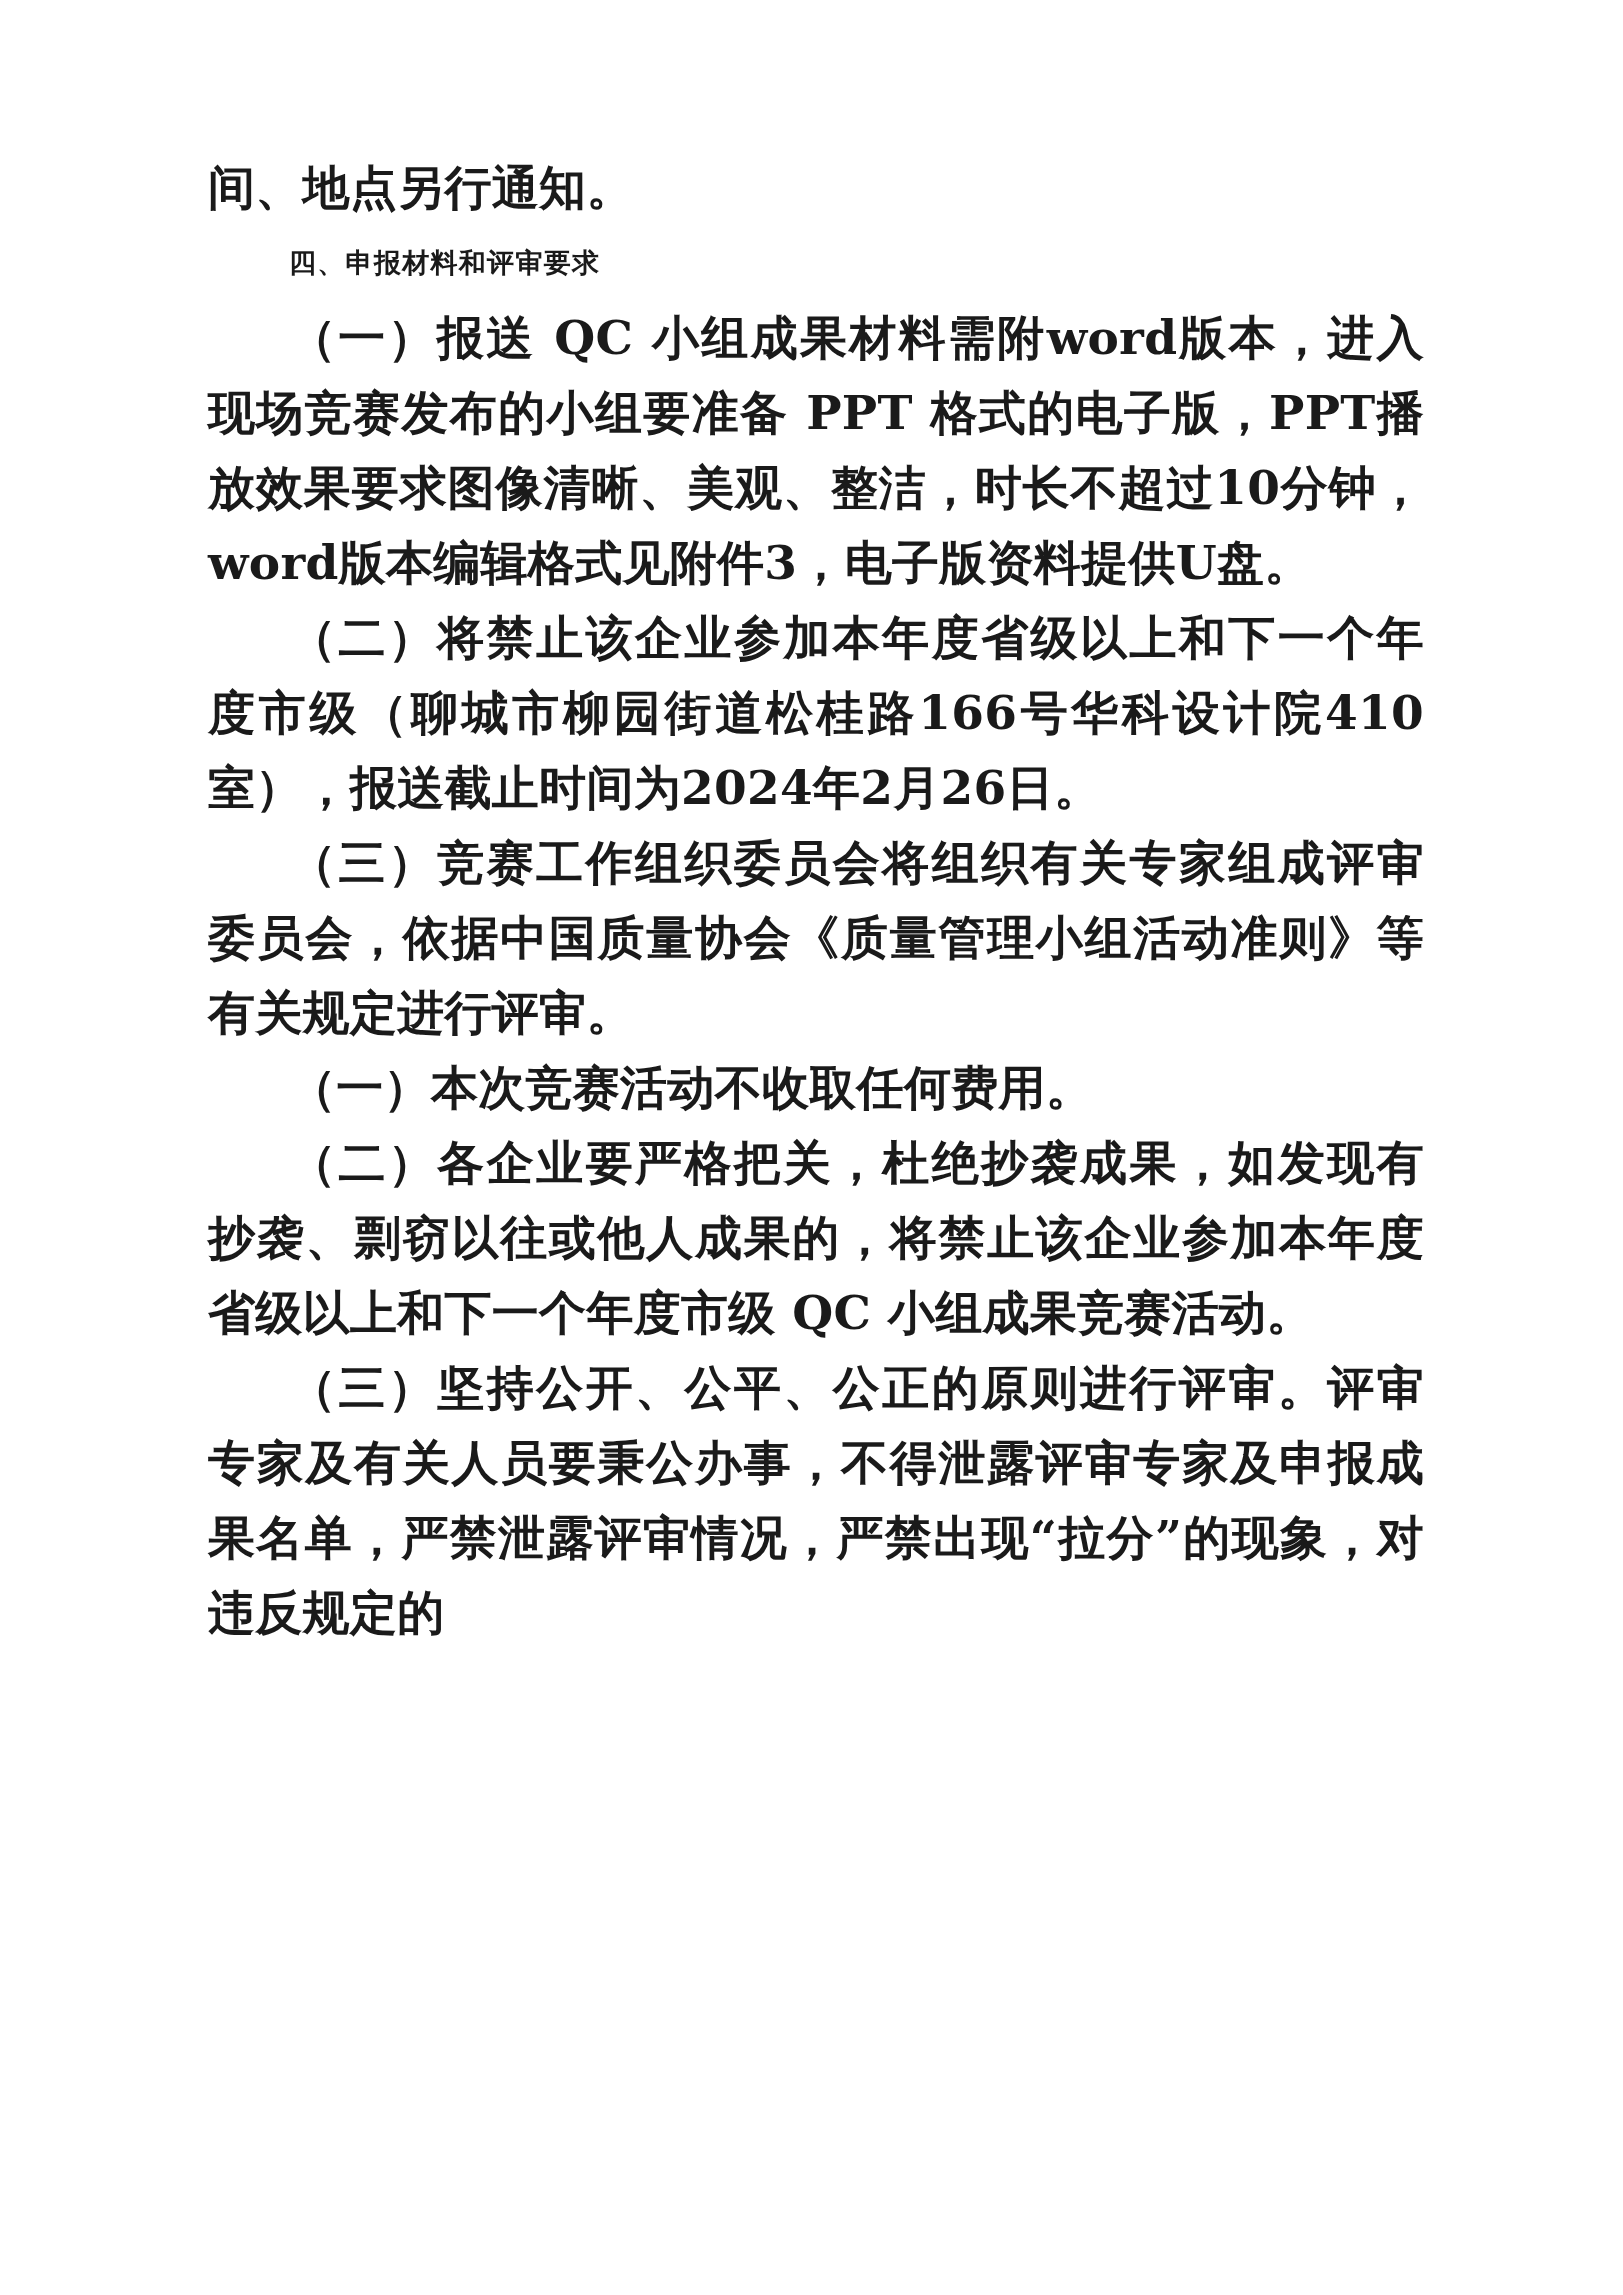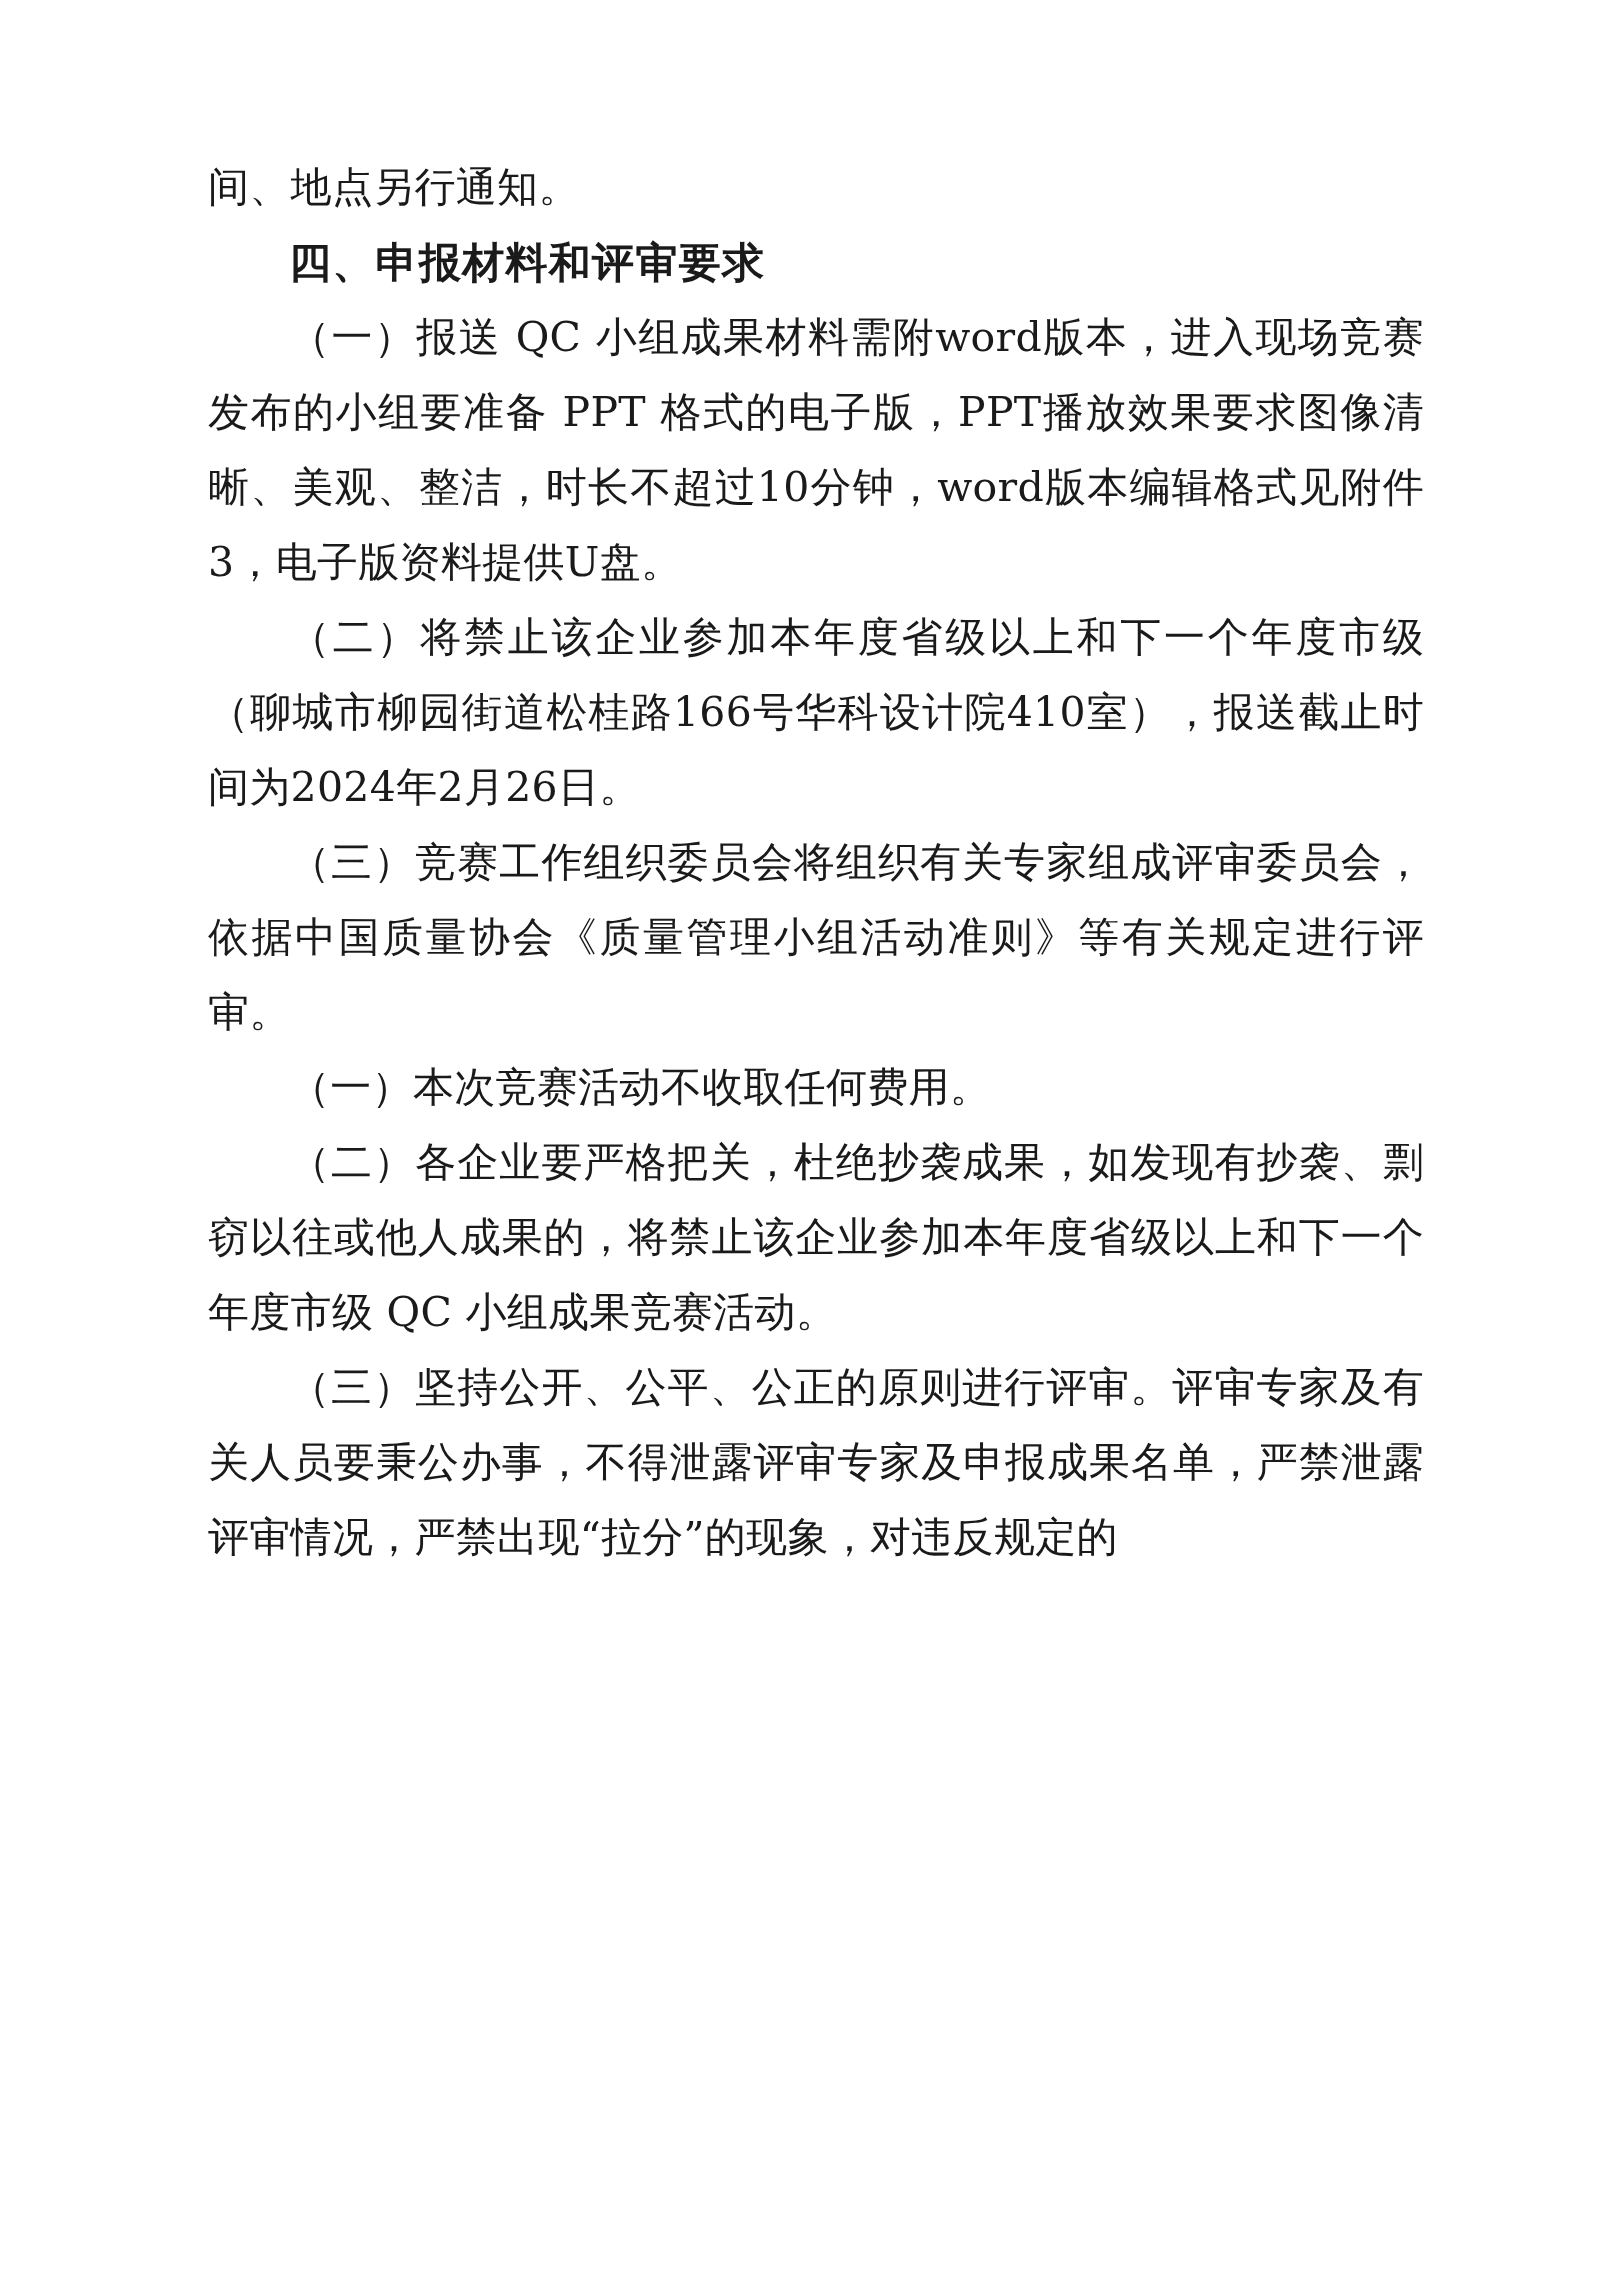--- a/index.html
+++ b/index.html
@@ -19,35 +19,35 @@
     width: 1624px;
     height: 2295px;
     box-sizing: border-box;
     padding: 150px 196px 118px 208px;
   }
   .doc-body {
     width: 1216px;
   }
   p {
     margin: 0;
-    font-size: 41px;
+    font-size: 47px;
     line-height: 75px;
     letter-spacing: 0.3px;
     text-align: justify;
     text-justify: inter-character;
-    font-weight: 400;
+    font-weight: 700;
   }
   p.indent {
     text-indent: 81px;
   }
   p.heading {
     text-indent: 81px;
     font-weight: 700;
     font-family: "DejaVu Sans", "Liberation Sans", sans-serif;
-    font-size: 42px;
+    font-size: 27px;
     letter-spacing: 1.3px;
   }
   p.cont {
     text-indent: 0;
   }
 </style>
 </head>
 <body>
 
 <div class="page">

